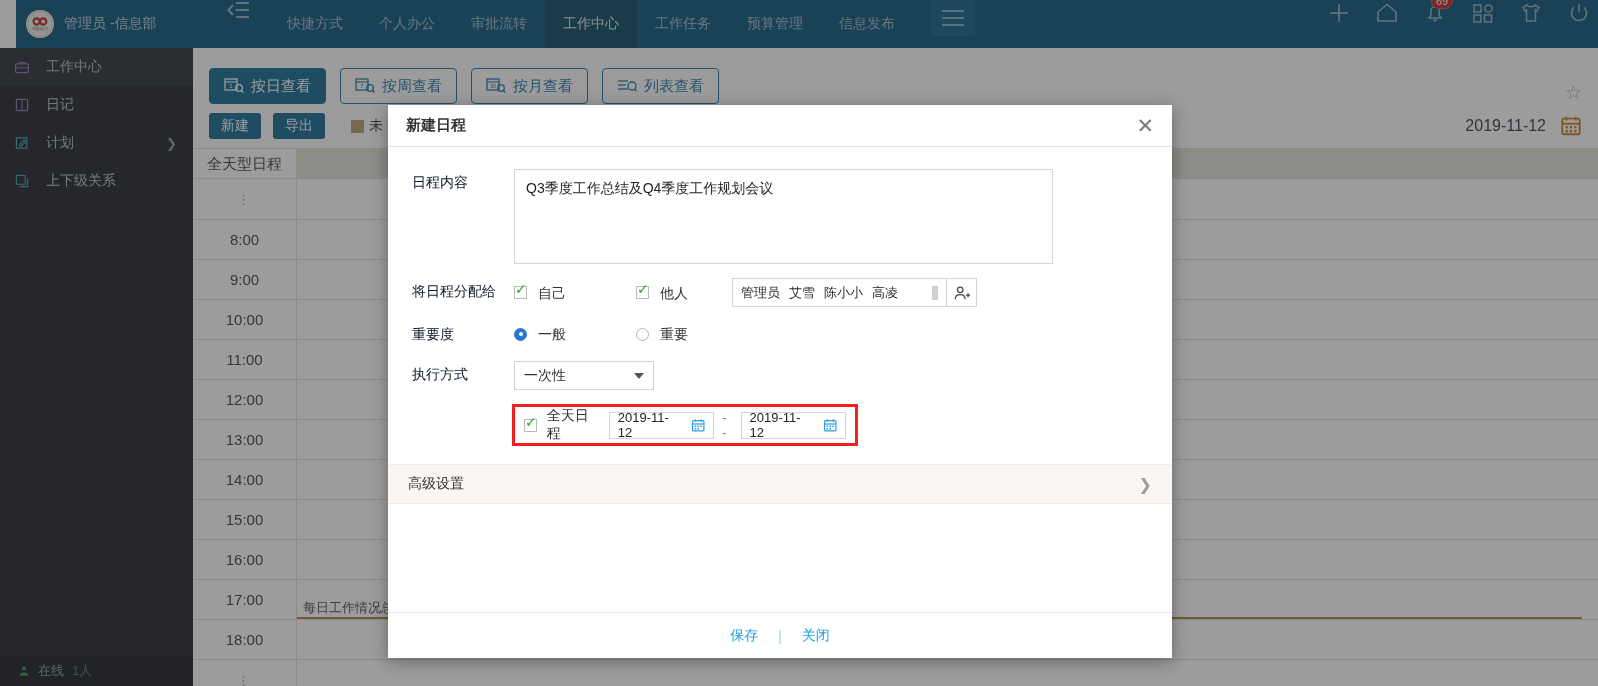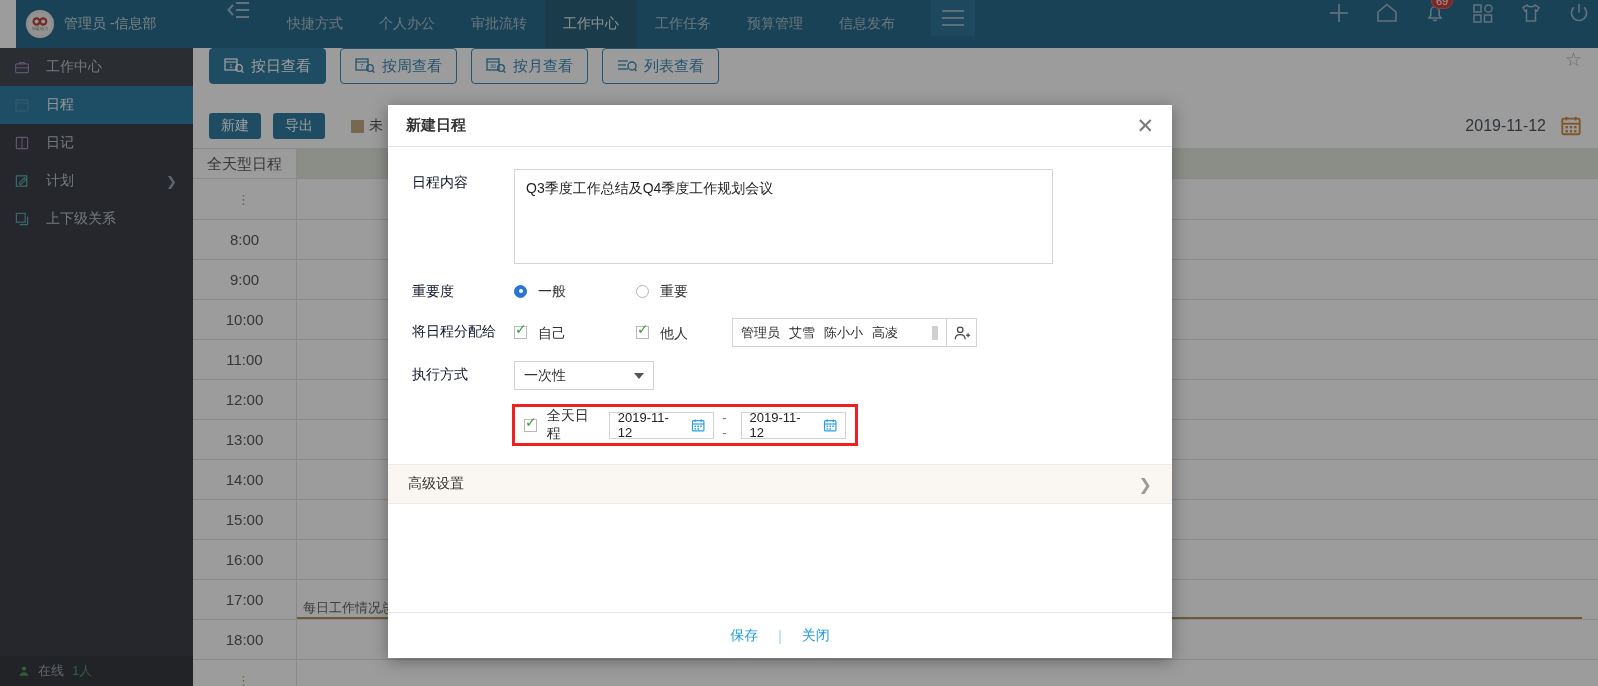--- a/index.html
+++ b/index.html
@@ -52,21 +52,21 @@
   .side-chevron { margin-left: auto; margin-right: 16px; color: #8a96a3;
                   font-size: 13px; }
   .statusbar { position: absolute; left: 0; bottom: 0; width: 193px; height: 30px;
                display: flex; align-items: center; padding-left: 18px;
                background: #141820; font-size: 13px; color: #8d99a4; gap: 8px; }
   .online-count { color: #37894a; }
 
   
   .main { position: absolute; left: 193px; top: 48px; width: 1405px;
           height: 638px; background: #fff; }
-  .toolbar { height: 56px; display: flex; align-items: flex-start;
+  .toolbar { height: 56px; display: flex; align-items: flex-end;
              padding: 0 16px; gap: 14px; position: relative; }
   .vbtn { height: 36px; border: 1px solid #1a73a6; border-radius: 4px;
           display: flex; align-items: center; gap: 7px; padding: 0 14px;
           font-size: 15px; color: #1a73a6; background: #fff; }
   .vbtn.active { background: #0d6793; border-color: #0d6793; color: #fff; }
   .star-btn { margin-left: auto; color: #9aa3ab; font-size: 19px; }
 
   .actionbar { height: 44px; display: flex; align-items: center;
                padding: 0 16px; gap: 12px; }
   .pbtn { background: #0d6793; color: #fff; font-size: 14px; border: 0;
@@ -292,29 +292,20 @@
     <div class="side-item head">
       <span class="sicon">
         <svg width="16" height="16" viewBox="0 0 20 20">
             <rect x="2" y="6" width="16" height="11" rx="1.4" fill="none" stroke="#8f6fb0" stroke-width="1.5"></rect>
             <path d="M7 6V4.5h6V6" fill="none" stroke="#8f6fb0" stroke-width="1.5"></path>
             <line x1="2" y1="11" x2="18" y2="11" stroke="#8f6fb0" stroke-width="1.3"></line>
           </svg>
       </span>
       <span class="side-label">工作中心</span>
     </div>
-    <div class="side-item active">
-      <span class="sicon">
-        <svg width="16" height="16" viewBox="0 0 20 20">
-            <rect x="2.5" y="3.5" width="15" height="14" rx="1.2" fill="none" stroke="#3c7ba5" stroke-width="1.5"></rect>
-            <line x1="2.5" y1="7.5" x2="17.5" y2="7.5" stroke="#3c7ba5" stroke-width="1.3"></line>
-          </svg>
-      </span>
-      <span class="side-label">日程</span>
-    </div>
     <div class="side-item">
       <span class="sicon">
         <svg width="16" height="16" viewBox="0 0 20 20">
             <rect x="3" y="3" width="14" height="14" rx="1" fill="none" stroke="#8f6fb0" stroke-width="1.5"></rect>
             <line x1="10" y1="3" x2="10" y2="17" stroke="#8f6fb0" stroke-width="1.4"></line>
           </svg>
       </span>
       <span class="side-label">日记</span>
     </div>
     <div class="side-item">
@@ -445,31 +436,20 @@
   <div class="modal">
     <div class="modal-head">
       <span>新建日程</span>
       <span class="modal-close">✕</span>
     </div>
 
     <div class="modal-body">
       <div class="frow">
         <div class="flabel">日程内容</div>
         <textarea class="ta" placeholder="请输入日程内容" style="">Q3季度工作总结及Q4季度工作规划会议</textarea>
-      </div>
-
-      <div class="frow">
-        <div class="flabel">重要度</div>
-        <div class="radio-line">
-          <span class="rad on"></span>
-          <span class="rlabel">一般</span>
-          <span class="gap"></span>
-          <span class="rad"></span>
-          <span class="rlabel">重要</span>
-        </div>
       </div>
 
       <div class="frow">
         <div class="flabel">将日程分配给</div>
         <div class="radio-line">
           <span class="cbx on"></span>
           <span class="rlabel">自己</span>
           <span class="gap"></span>
           <span class="cbx on"></span>
           <span class="rlabel">他人</span>
@@ -486,20 +466,31 @@
                 <circle cx="8" cy="6.5" r="3.1" fill="none" stroke="#4a4a4a" stroke-width="1.4"></circle>
                 <path d="M2.5 17c0-3.4 2.5-5.2 5.5-5.2s5.5 1.8 5.5 5.2" fill="none" stroke="#4a4a4a" stroke-width="1.4"></path>
                 <line x1="14.5" y1="12.5" x2="19" y2="12.5" stroke="#4a4a4a" stroke-width="1.4"></line>
                 <line x1="16.75" y1="10.3" x2="16.75" y2="14.8" stroke="#4a4a4a" stroke-width="1.4"></line>
               </svg>
           </span>
         </div>
       </div>
 
       <div class="frow">
+        <div class="flabel">重要度</div>
+        <div class="radio-line">
+          <span class="rad on"></span>
+          <span class="rlabel">一般</span>
+          <span class="gap"></span>
+          <span class="rad"></span>
+          <span class="rlabel">重要</span>
+        </div>
+      </div>
+
+      <div class="frow">
         <div class="flabel">执行方式</div>
         <div class="sel">
           <span>一次性</span>
           <span class="caret"></span>
         </div>
       </div>
 
       <div class="redbox">
         <span class="cbx on"></span>
         <span class="rlabel" style="margin-left:2px">全天日程</span>

